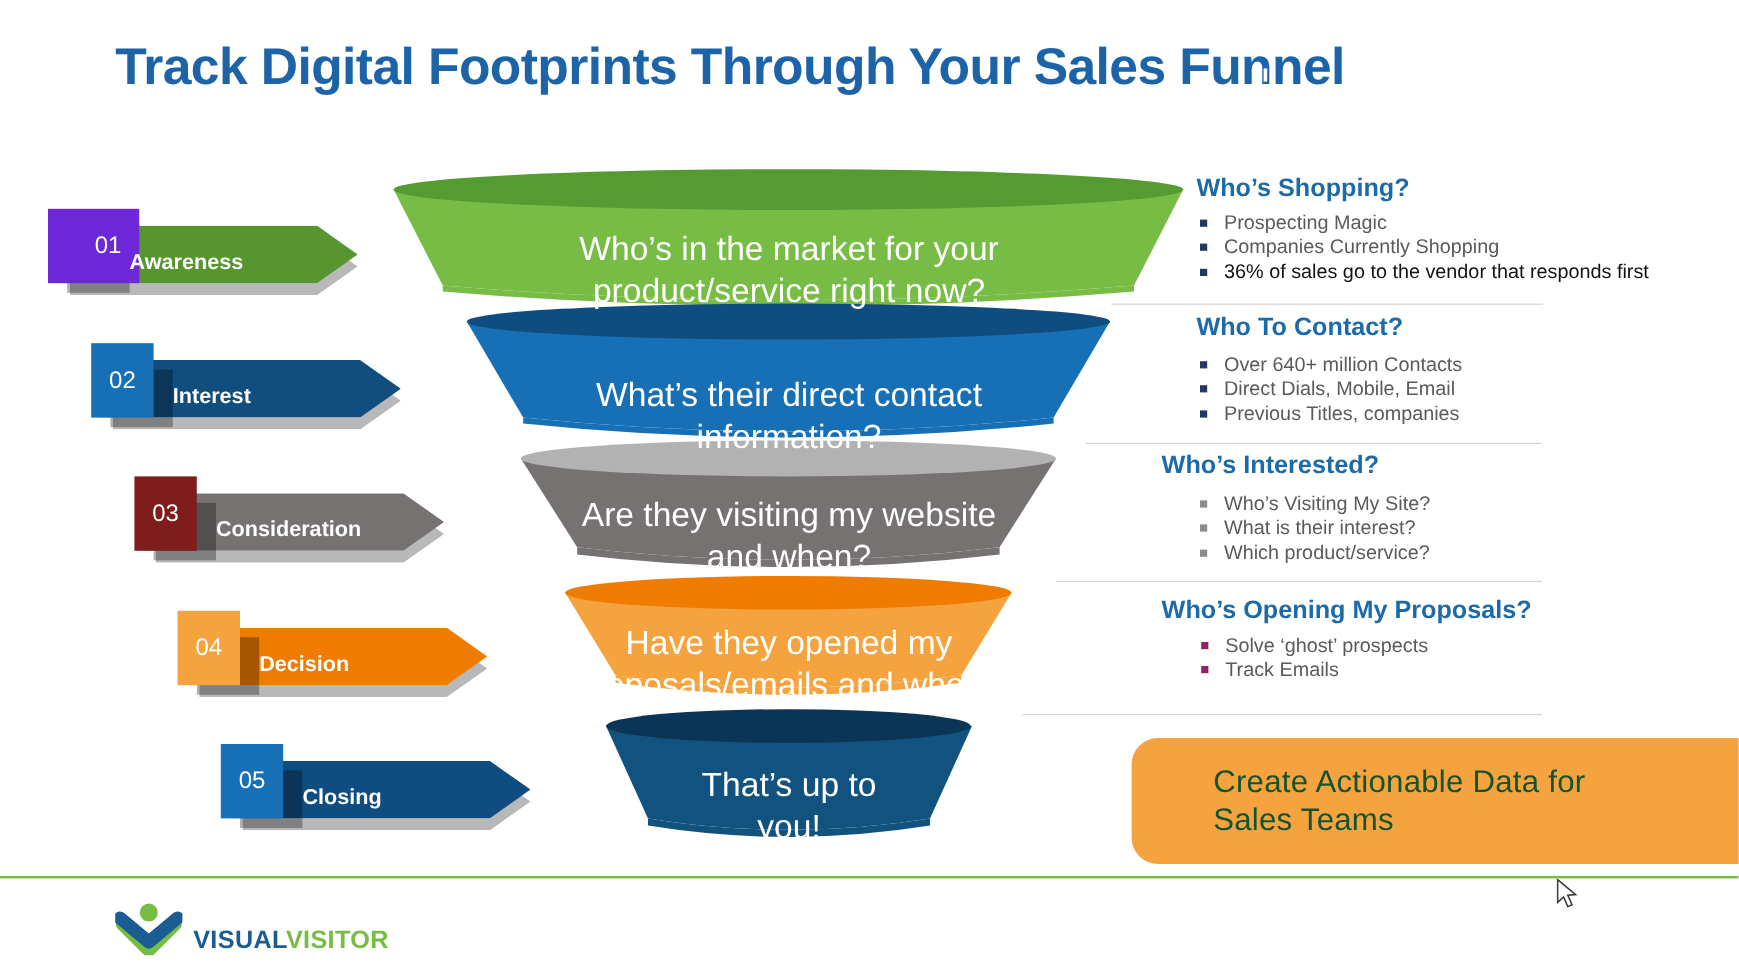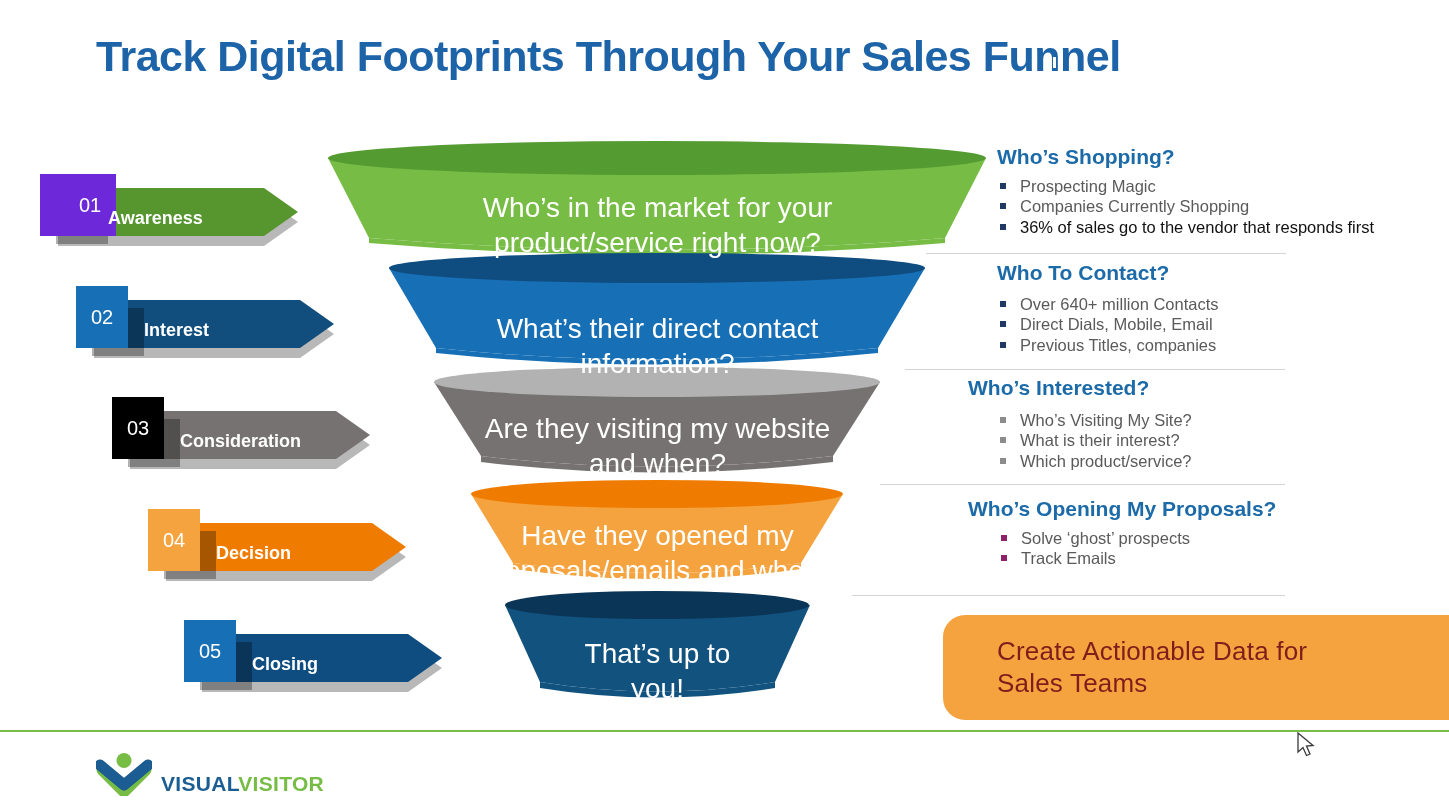--- a/index.html
+++ b/index.html
@@ -161,24 +161,24 @@
     left: 943px;
     top: 615px;
     width: 520px;
     height: 105px;
     background: #f5a council;
     border-radius: 22px 0 0 22px;
     display: flex;
     align-items: center;
   }
   #cta-text {
-    color: #7f1d1d;
+    color: #14532d;
     font-size: 26px;
     line-height: 1.22;
-    padding-left: 54px;
+    padding-left: 68px;
     white-space: pre-line;
     letter-spacing: 0.2px;
   }
 
   
   #footer-rule {
     position: absolute;
     left: 0;
     top: 730px;
     width: 1449px;
@@ -277,21 +277,21 @@
     <div class="step-badge" style="background:#176fb5;">
       <span>02</span>
     </div>
     <div class="step-label">Interest</div>
   </div>
 
   <div class="step" style="left:120px; top:411px; width:250px;">
     <div class="step-shadow"></div>
     <div class="step-arrow" style="background:#767271;"></div>
     <div class="step-badge-shadow"></div>
-    <div class="step-badge" style="background:#000000;">
+    <div class="step-badge" style="background:#7f1d1d;">
       <span>03</span>
     </div>
     <div class="step-label">Consideration</div>
   </div>
 
   <div class="step" style="left:156px; top:523px; width:250px;">
     <div class="step-shadow"></div>
     <div class="step-arrow" style="background:#ef7c00;"></div>
     <div class="step-badge-shadow"></div>
     <div class="step-badge" style="background:#f5a33f;">

